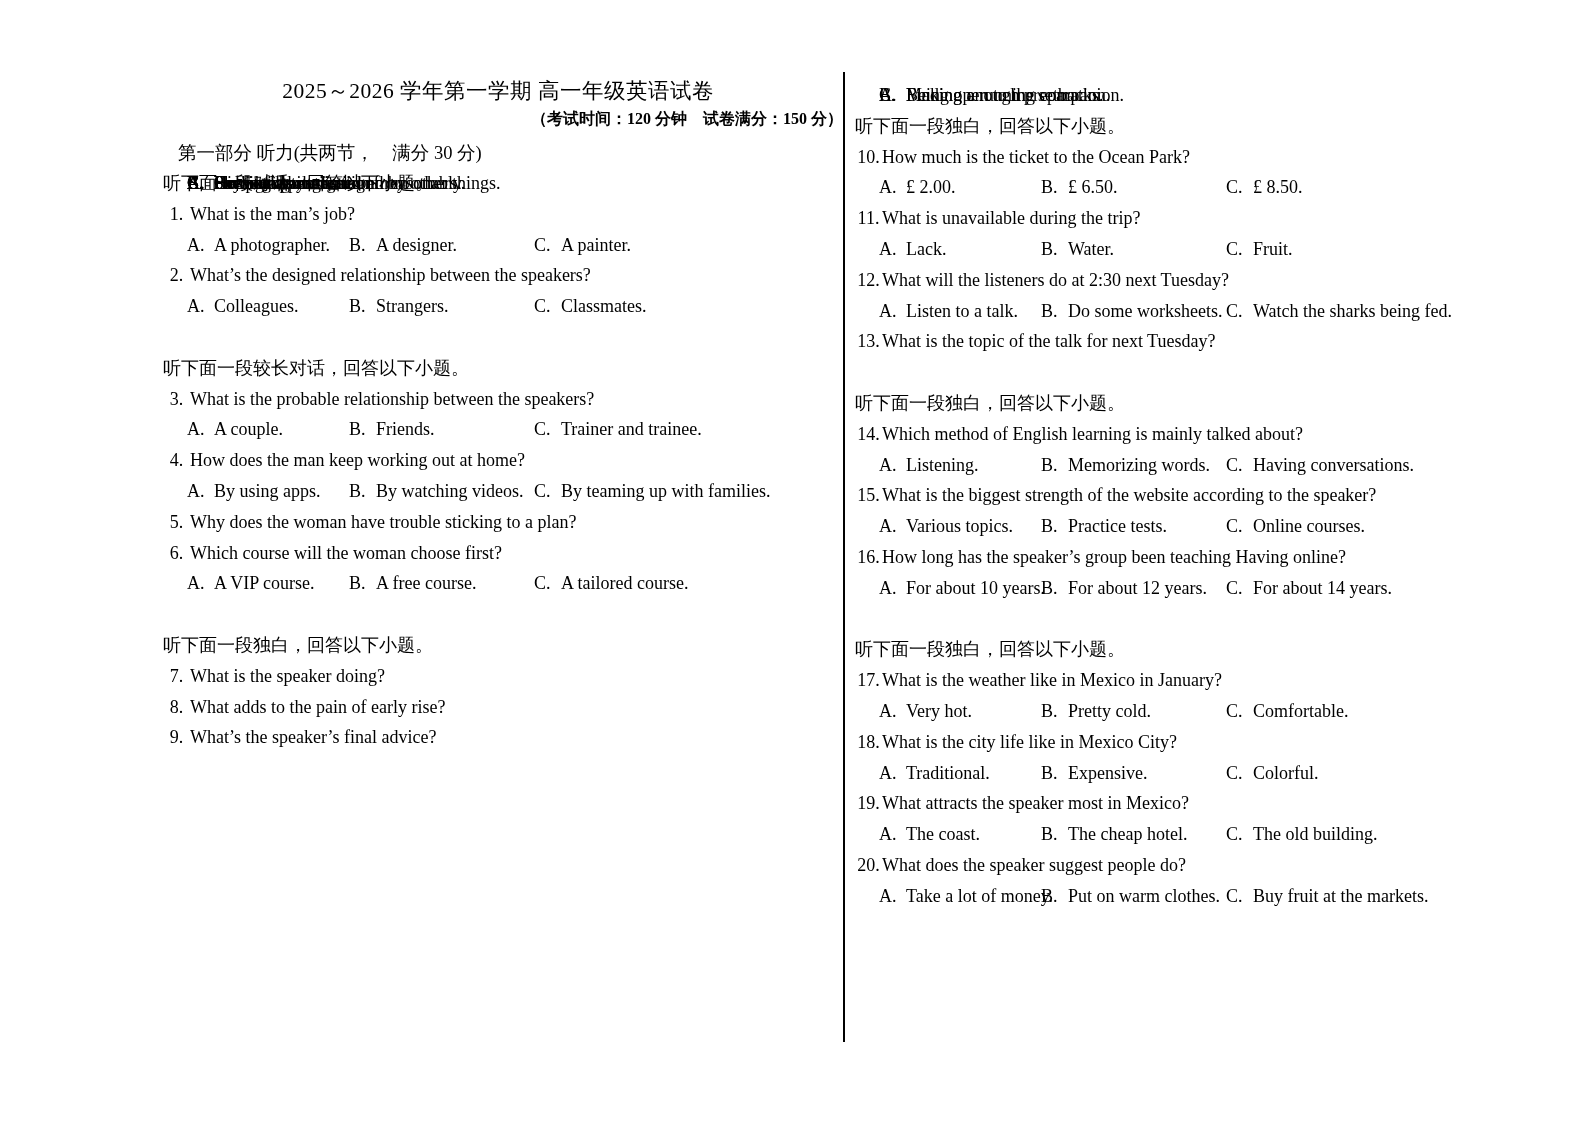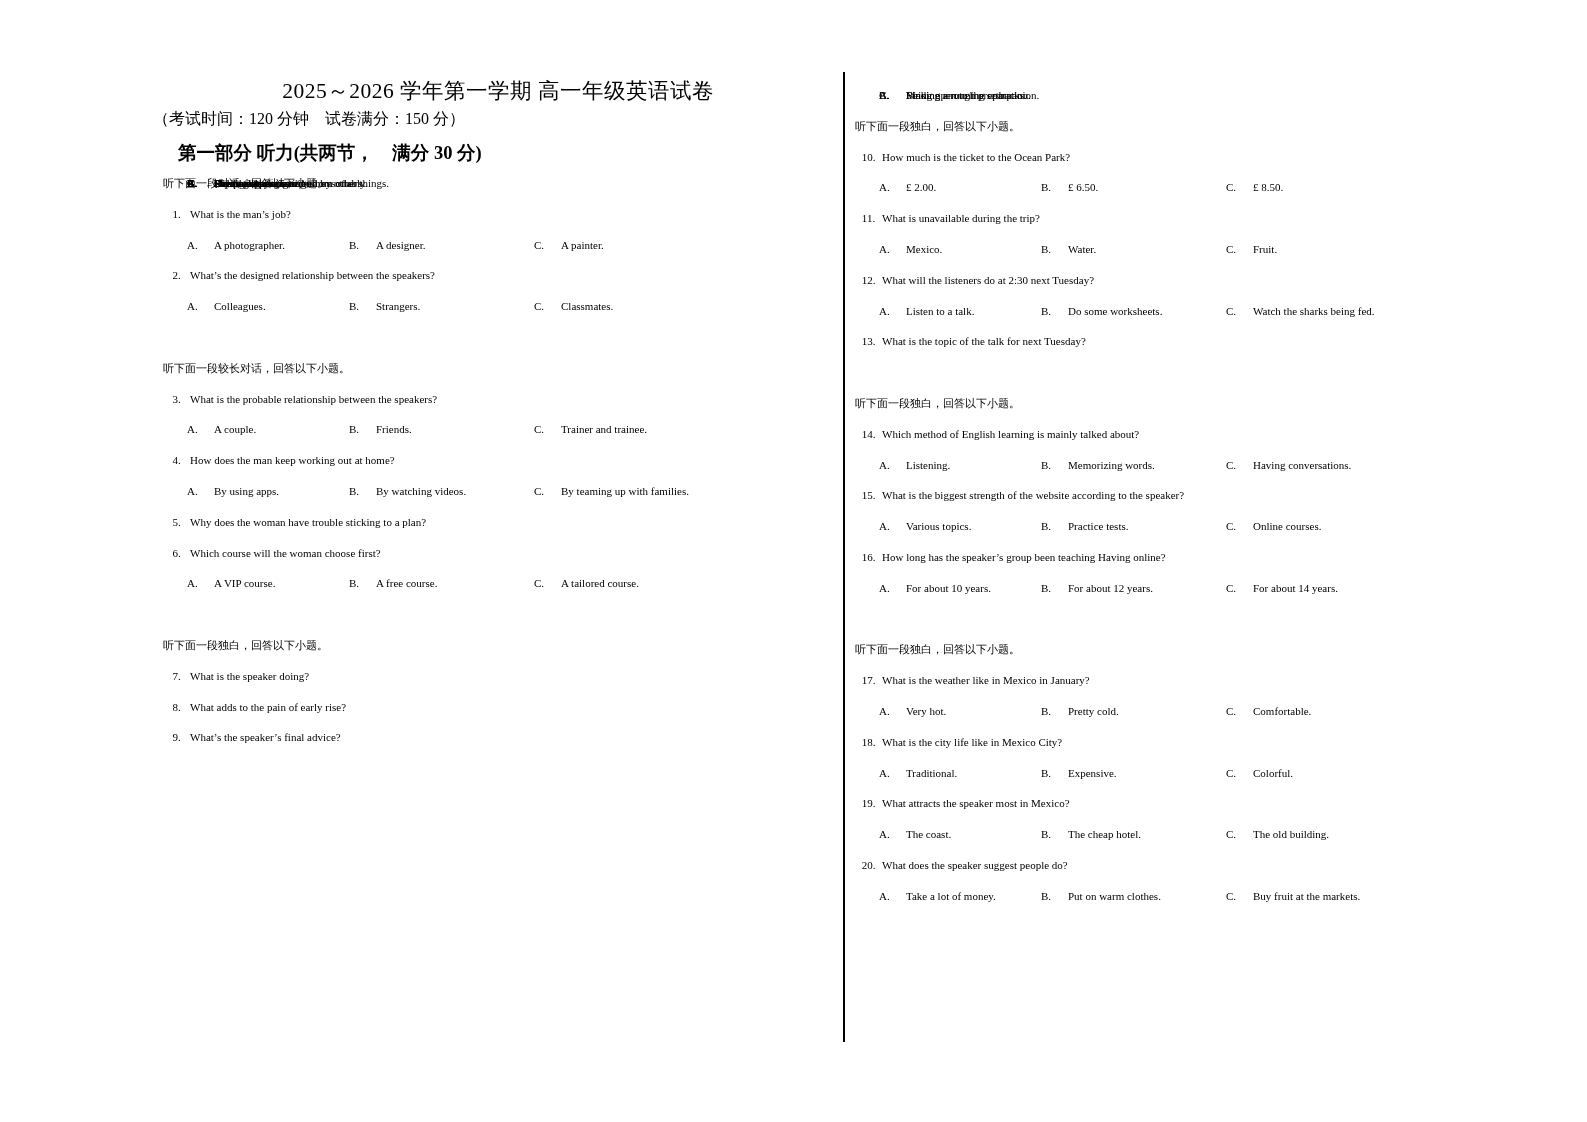--- a/index.html
+++ b/index.html
@@ -11,36 +11,36 @@
     font-family:"Liberation Serif","DejaVu Serif",serif;
     overflow:hidden;
   }
   .title{
     position:absolute;top:76px;left:153px;width:690px;
     text-align:center;font-size:21.5px;font-weight:400;letter-spacing:0.5px;
     white-space:nowrap;
   }
   .subtitle{
     position:absolute;top:109px;left:153px;width:690px;
-    text-align:left;font-size:16px;font-weight:400;white-space:nowrap;
+    text-align:right;font-size:16px;font-weight:700;white-space:nowrap;
   }
   .part-heading{
     position:absolute;top:140px;left:178px;
-    font-size:18.5px;font-weight:700;white-space:nowrap;
+    font-size:18.5px;font-weight:400;white-space:nowrap;
   }
   .divider{
     position:absolute;left:843px;top:72px;width:2px;height:970px;
     background:#000;
   }
   .col{position:absolute;}
   #col-left{left:163px;top:168px;width:670px;}
   #col-right{left:855px;top:80px;width:680px;}
   .row{
     position:relative;height:30.8px;line-height:30.8px;
-    font-size:11px;white-space:nowrap;
+    font-size:18px;white-space:nowrap;
   }
   .q-num{display:inline-block;width:27px;text-align:center;}
   .opt{position:absolute;top:0;}
   .opt-a{left:24px;}
   .opt-b{left:186px;}
   .opt-c{left:371px;}
   .opt-label{display:inline-block;width:27px;}
 </style>
 </head>
 <body>
@@ -131,21 +131,21 @@
       <div class="row gap"></div>
       <div class="row instr"><span class="instr-text">听下面一段独白，回答以下小题。</span></div>
       <div class="row q"><span class="q-num">10.</span><span class="q-text">How much is the ticket to the Ocean Park?</span></div>
       <div class="row opts">
         <span class="opt opt-a"><span class="opt-label">A.</span><span class="opt-text">£ 2.00.</span></span>
         <span class="opt opt-b"><span class="opt-label">B.</span><span class="opt-text">£ 6.50.</span></span>
         <span class="opt opt-c"><span class="opt-label">C.</span><span class="opt-text">£ 8.50.</span></span>
       </div>
       <div class="row q"><span class="q-num">11.</span><span class="q-text">What is unavailable during the trip?</span></div>
       <div class="row opts">
-        <span class="opt opt-a"><span class="opt-label">A.</span><span class="opt-text">Mexico.</span></span>
+        <span class="opt opt-a"><span class="opt-label">A.</span><span class="opt-text">Lack.</span></span>
         <span class="opt opt-b"><span class="opt-label">B.</span><span class="opt-text">Water.</span></span>
         <span class="opt opt-c"><span class="opt-label">C.</span><span class="opt-text">Fruit.</span></span>
       </div>
       <div class="row q"><span class="q-num">12.</span><span class="q-text">What will the listeners do at 2:30 next Tuesday?</span></div>
       <div class="row opts">
         <span class="opt opt-a"><span class="opt-label">A.</span><span class="opt-text">Listen to a talk.</span></span>
         <span class="opt opt-b"><span class="opt-label">B.</span><span class="opt-text">Do some worksheets.</span></span>
         <span class="opt opt-c"><span class="opt-label">C.</span><span class="opt-text">Watch the sharks being fed.</span></span>
       </div>
       <div class="row q"><span class="q-num">13.</span><span class="q-text">What is the topic of the talk for next Tuesday?</span></div>

